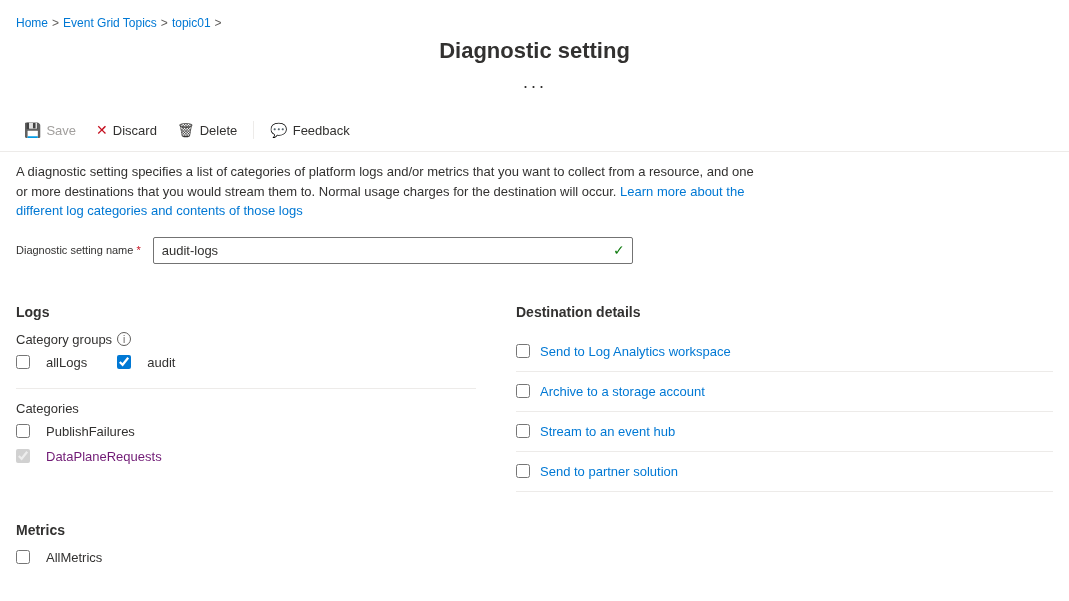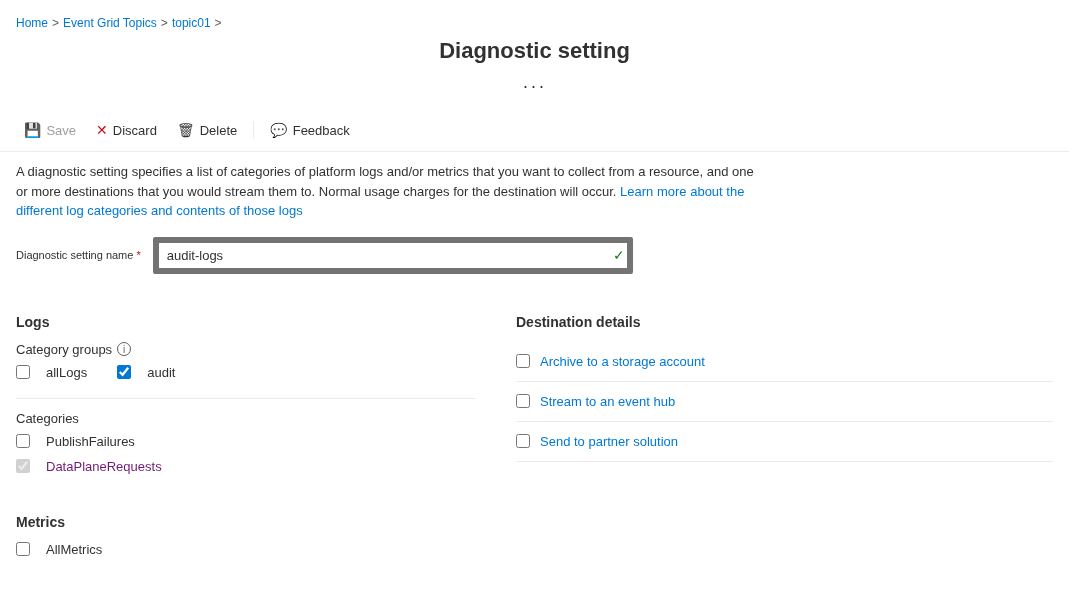--- a/index.html
+++ b/index.html
@@ -93,21 +93,21 @@
       white-space: nowrap;
     }
     .required { color: #c50f1f; }
     .form-input-wrapper {
       position: relative;
       width: 480px;
     }
     .form-input {
       width: 100%;
       padding: 5px 30px 5px 8px;
-      border: 6px solid #737373;
+      border: 1px solid #737373;
       font-size: 13px;
       color: #323130;
       border-radius: 2px;
       outline: none;
     }
     .input-check {
       position: absolute;
       right: 8px;
       top: 50%;
       transform: translateY(-50%);
@@ -299,20 +299,24 @@
       <div class="checkbox-row disabled">
         <input type="checkbox" id="dataPlaneRequests" class="blue-checkbox" checked="" disabled="" style="">
         <label for="dataPlaneRequests">DataPlaneRequests</label>
       </div>
     </div>
   </div>
 
   <div class="right-panel">
     <div class="section-title">Destination details</div>
 
+    <div class="dest-item">
+      <input type="checkbox" id="logAnalytics" class="blue-checkbox" style="">
+      <label for="logAnalytics" class="dest-label">Send to Log Analytics workspace</label>
+    </div>
 
     <div class="dest-item">
       <input type="checkbox" id="storageAccount" class="blue-checkbox" style="">
       <label for="storageAccount" class="dest-label">Archive to a storage account</label>
     </div>
 
     <div class="dest-item">
       <input type="checkbox" id="eventHub" class="blue-checkbox" style="">
       <label for="eventHub" class="dest-label">Stream to an event hub</label>
     </div>

